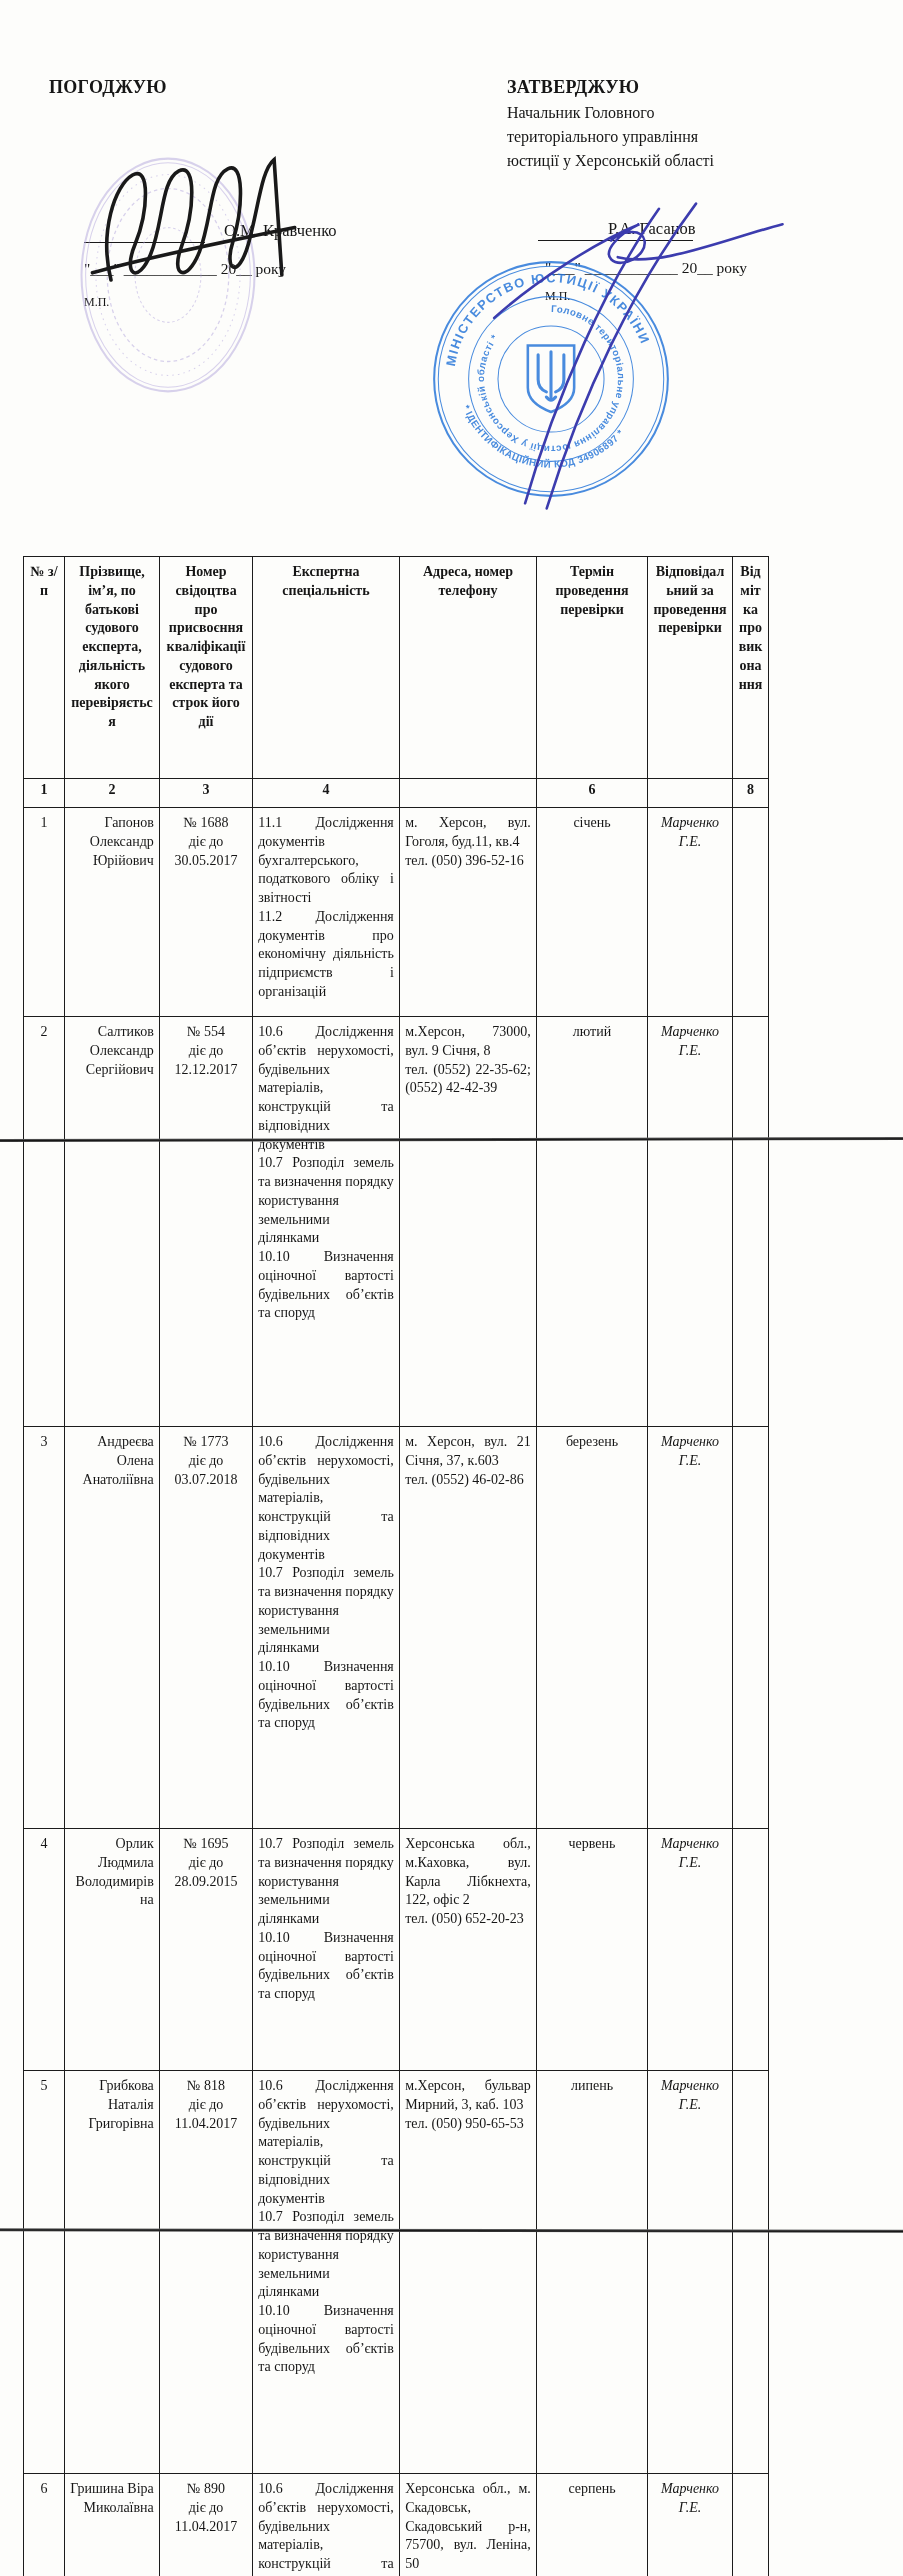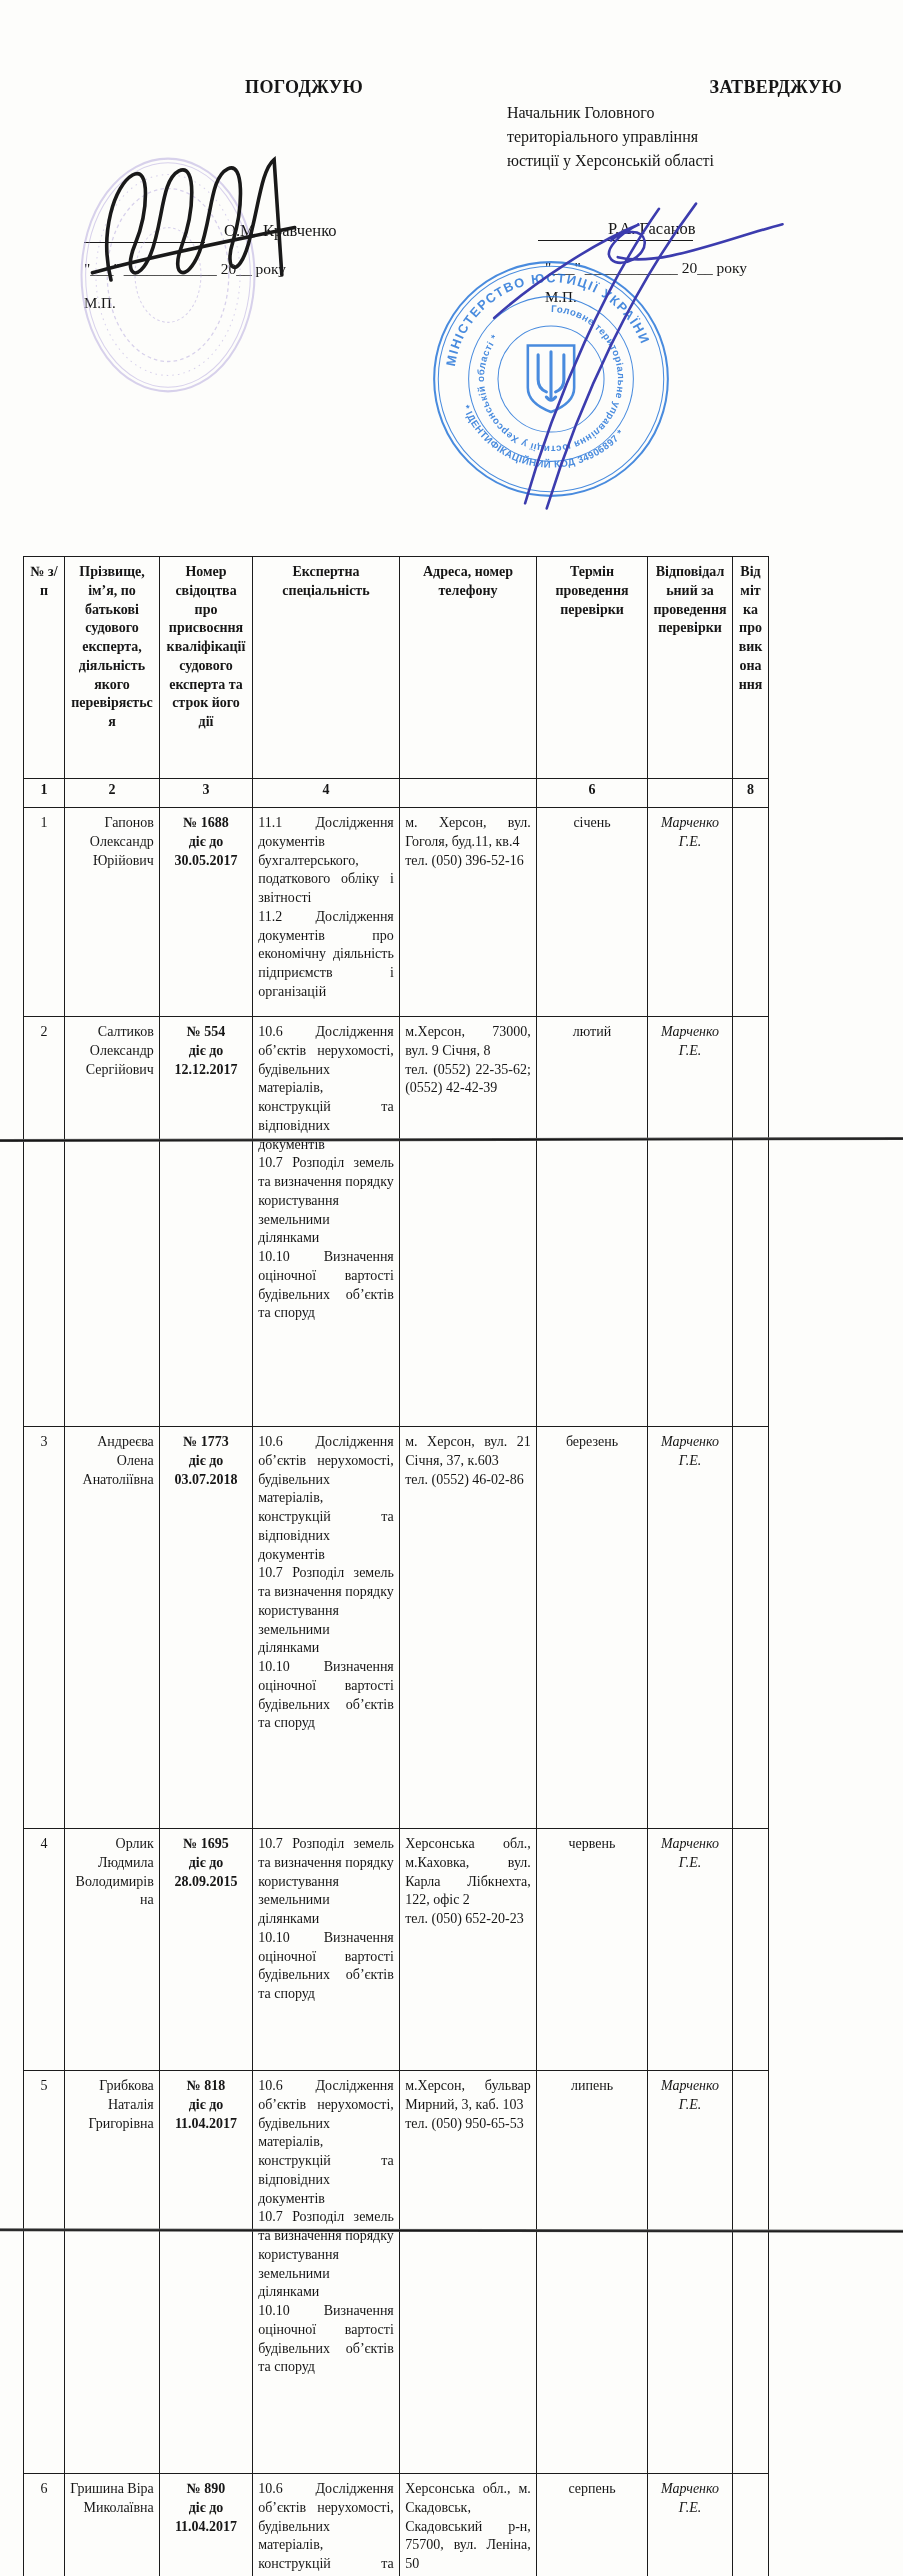--- a/index.html
+++ b/index.html
@@ -4,32 +4,32 @@
 <style>
   html,body{margin:0;padding:0;background:#8a8a8a;}
   .page{
     position:relative;width:903px;height:3473px;background:#fdfdfb;
     font-family:"Liberation Serif","DejaVu Serif",serif;color:#161616;overflow:hidden;
   }
   
   .appr{position:absolute;}
   .appr-left{left:49px;top:77px;width:314px;}
   .appr-right{left:507px;top:77px;width:335px;}
-  .appr-head{font-size:18px;font-weight:bold;letter-spacing:0.3px;text-align:right;}
+  .appr-head{font-size:18px;font-weight:bold;letter-spacing:0.3px;}
   .appr-body{font-size:16px;line-height:1.5;margin-top:3.1px;white-space:pre-line;}
   .signer{position:absolute;font-size:16.5px;white-space:nowrap;}
   .name-left{left:224px;top:221px;}
   .name-right{left:608px;top:219px;}
   .sig-line{position:absolute;border-bottom:1.5px solid #1a1a1a;height:0;}
   .sl-left{left:84px;top:242px;width:121px;}
   .sl-right{left:538px;top:240px;width:155px;}
   .date-line{position:absolute;font-size:15.5px;white-space:pre;}
   .date-left{left:84px;top:260px;}
   .date-right{left:545px;top:259px;}
-  .mp{position:absolute;font-size:15px;}
+  .mp{position:absolute;font-size:12px;}
   .mp-left{left:84px;top:295px;}
   .mp-right{left:545px;top:289px;}
   
   .stamp-left-svg{position:absolute;left:72px;top:154px;width:192px;height:242px;opacity:.5;}
   .stamp-right-svg{position:absolute;left:429px;top:257px;width:244px;height:244px;opacity:.82;}
   .sig-left-svg{position:absolute;left:76px;top:140px;width:247px;height:157px;}
   .sig-right-svg{position:absolute;left:463px;top:148px;width:343px;height:363px;}
   
   .doc-title{
     position:absolute;top:434px;left:64px;width:773px;text-align:center;
@@ -42,21 +42,21 @@
     font-size:14px;line-height:1.34;white-space:pre-line;overflow-wrap:break-word;
   }
   tr.hd td{font-weight:bold;text-align:center;font-size:14px;}
   tr.hd{height:222px;}
   tr.nm td{font-weight:bold;text-align:center;padding:2.1px;}
   tr.nm{height:29px;}
   tr.r1{height:209px;} tr.r2{height:410px;} tr.r3{height:402px;} tr.r4{height:242px;}
   tr.r5{height:403px;} tr.r6{height:403px;}
   tbody td:nth-child(1){text-align:center;}
   tbody td:nth-child(2){text-align:right;}
-  tbody td:nth-child(3){text-align:center;font-weight:bold;}
+  tbody td:nth-child(3){text-align:center;}
   tbody td:nth-child(4){text-align:justify;}
   tbody td:nth-child(5){text-align:justify;margin-top:36px;}
   tbody td:nth-child(6){text-align:center;}
   tbody td:nth-child(7){text-align:center;font-style:italic;}
   
   .pagebreak{position:absolute;left:0;width:903px;height:2.6px;
     background:linear-gradient(180deg,#6b6b6b 0%,#151515 55%,#474747 100%);}
   .pb1{top:1138px;transform:rotate(-0.12deg);}
   .pb2{top:2229px;transform:rotate(0.10deg);}
 </style>

